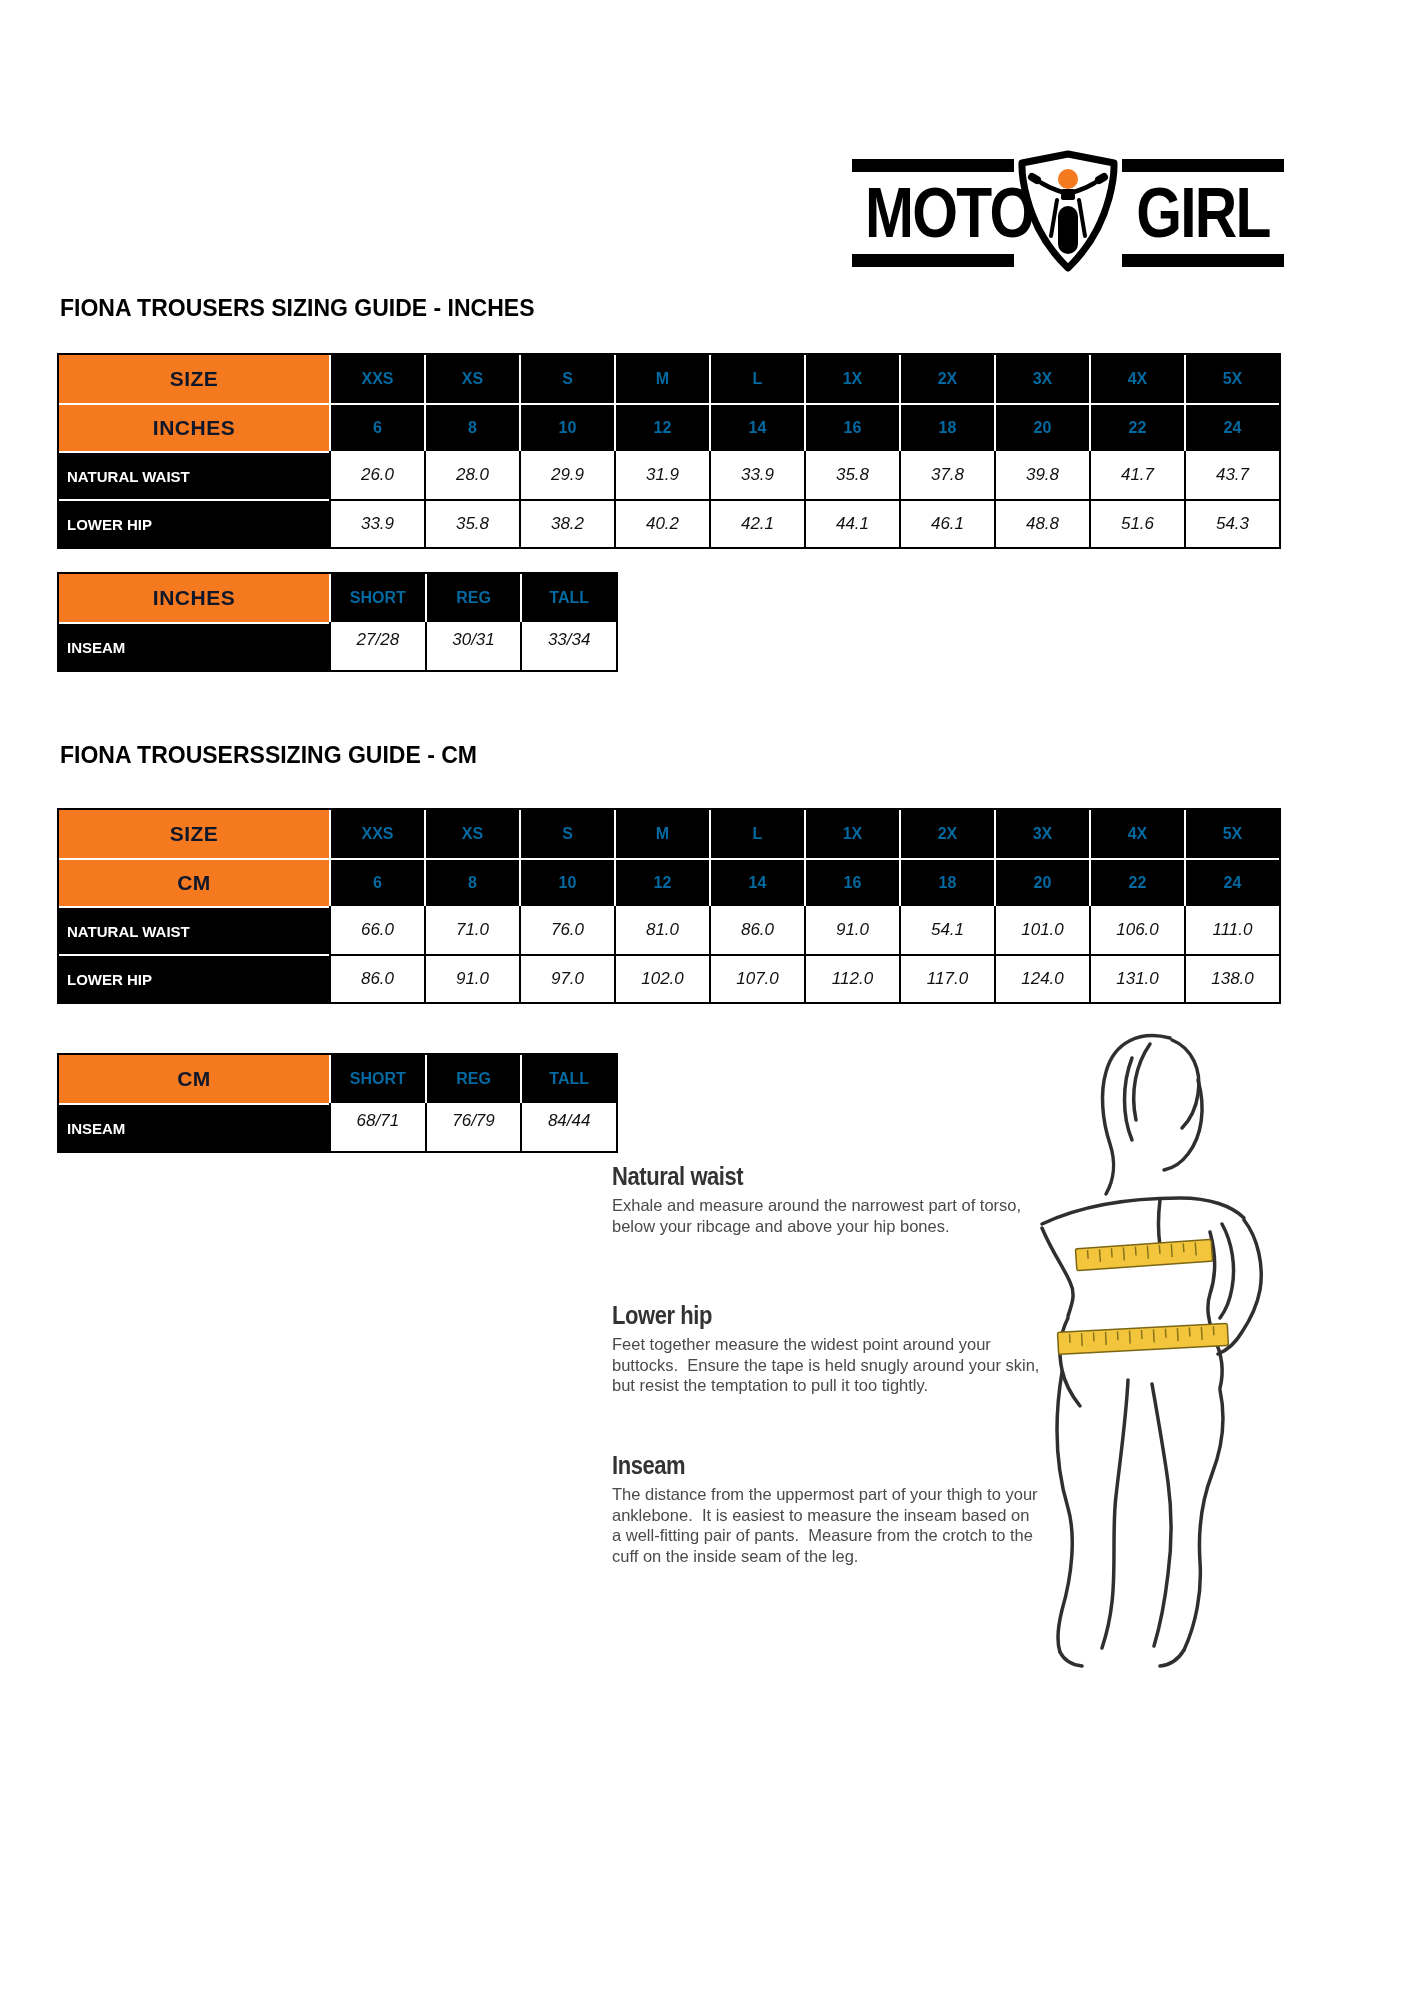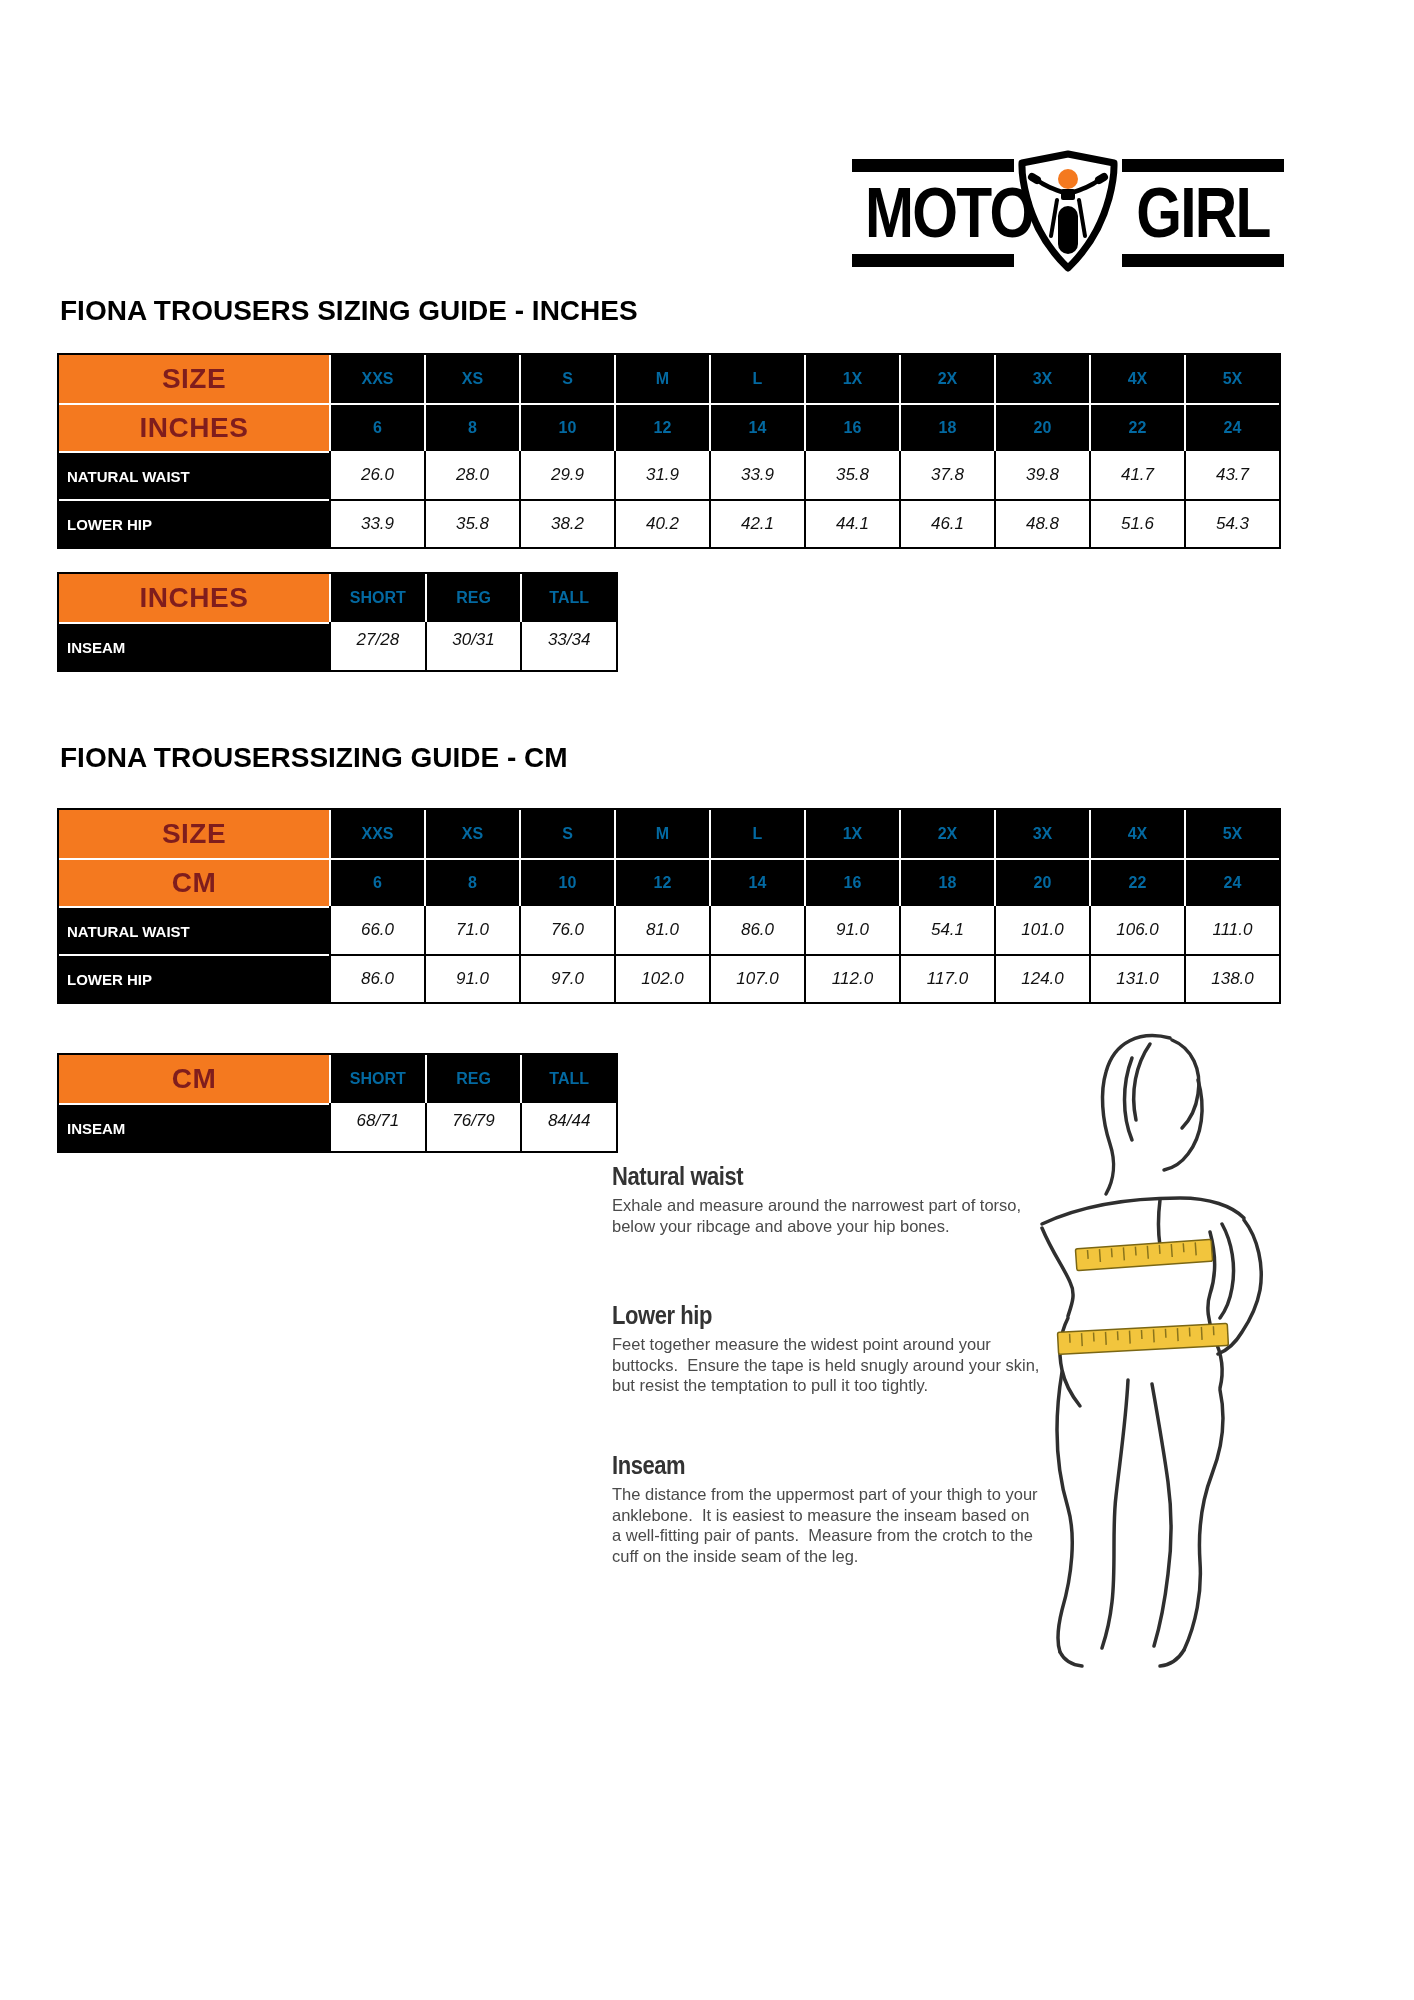--- a/index.html
+++ b/index.html
@@ -12,36 +12,36 @@
   .logo { position:absolute; left:852px; top:150px; display:flex; align-items:center; }
   .logo-side { display:flex; flex-direction:column; width:162px; }
   .logo-bar { height:13px; background:#000; }
   .logo-word {
     font-weight:bold; font-size:70px; line-height:80px; letter-spacing:-2px;
     color:#000; text-align:center; transform:scaleX(0.84); margin:1px 0;
   }
   .shield-box { width:104px; margin:0 2px; }
 
   
-  .sec-title { position:absolute; left:60px; margin:0; font-size:28px; font-weight:bold; color:#000; }
+  .sec-title { position:absolute; left:60px; margin:0; font-size:23px; font-weight:bold; color:#000; }
   #t1 { top:295px; }
   #t2 { top:742px; }
 
   
   .table { position:absolute; border:2px solid #000; box-sizing:content-box; background:#fff; }
   .main-table  { left:57px; width:1220px; }
   #table-inches { top:353px; }
   #table-cm     { top:808px; }
   .inseam-table { left:57px; width:557px; }
   #inseam-inches { top:572px; }
   #inseam-cm     { top:1053px; }
 
   .trow { display:flex; height:48px; }
   .lcell { flex:0 0 270px; width:270px; display:flex; align-items:center; box-sizing:border-box; }
-  .lcell.orange { background:var(--accent,#F4791F); color:#7f1d1d; justify-content:center; font-weight:bold; font-size:28px; letter-spacing:0.5px; }
+  .lcell.orange { background:var(--accent,#F4791F); color:#0f172a; justify-content:center; font-weight:bold; font-size:21px; letter-spacing:0.5px; }
   .lcell.blk { background:#000; color:#fff; font-weight:bold; font-size:15px; padding-left:8px; }
   .dcells { flex:1 1 auto; display:flex; }
   .dcells > div { flex:1 1 0; display:flex; align-items:center; justify-content:center; box-sizing:border-box; }
   .hcell { background:#000; color:#0369a1; font-weight:bold; font-size:16px; border-left:2px solid #fff; }
   .vcell { background:#fff; color:#111; font-size:17px; border-left:2px solid #000;font-style:italic; }
   .bt-white { border-top:2px solid #fff; }
   .bt-black { border-top:2px solid #000; }
   .clip { overflow:hidden; align-items:flex-start; }
   .clip span { display:block; margin-top:-12px; line-height:26px; }
 

